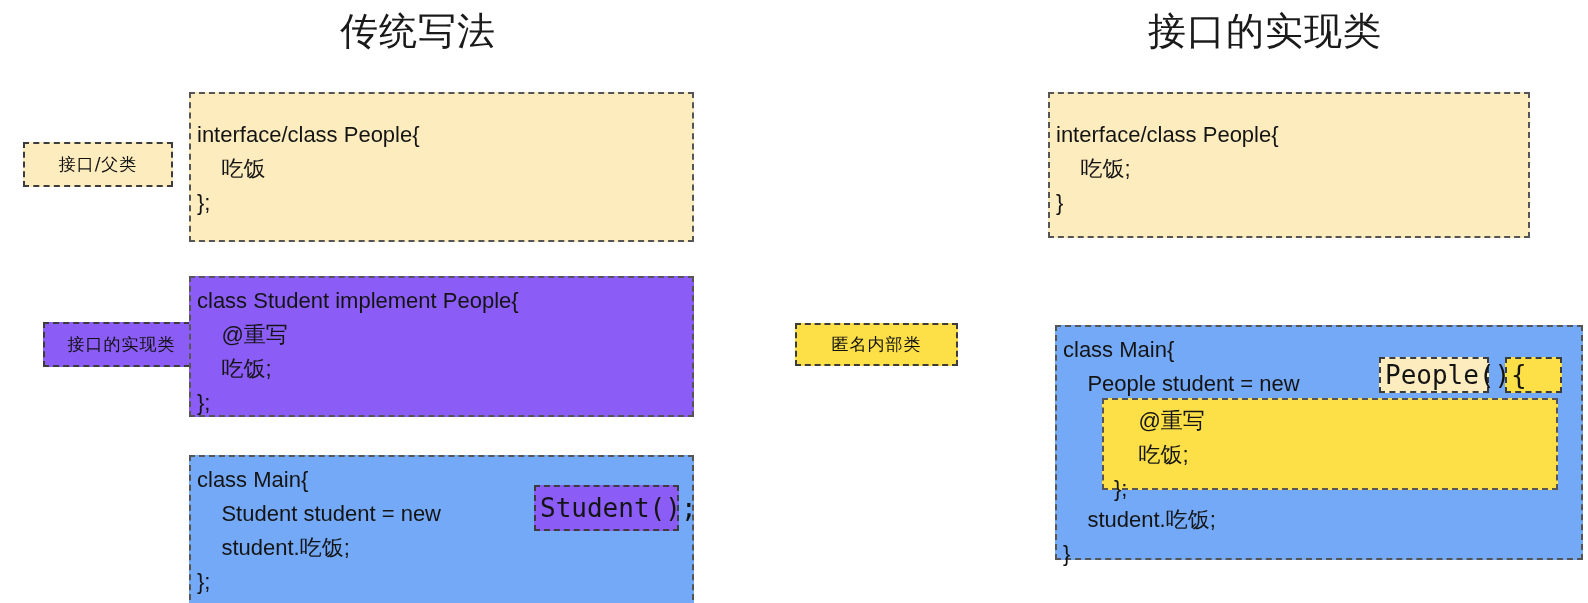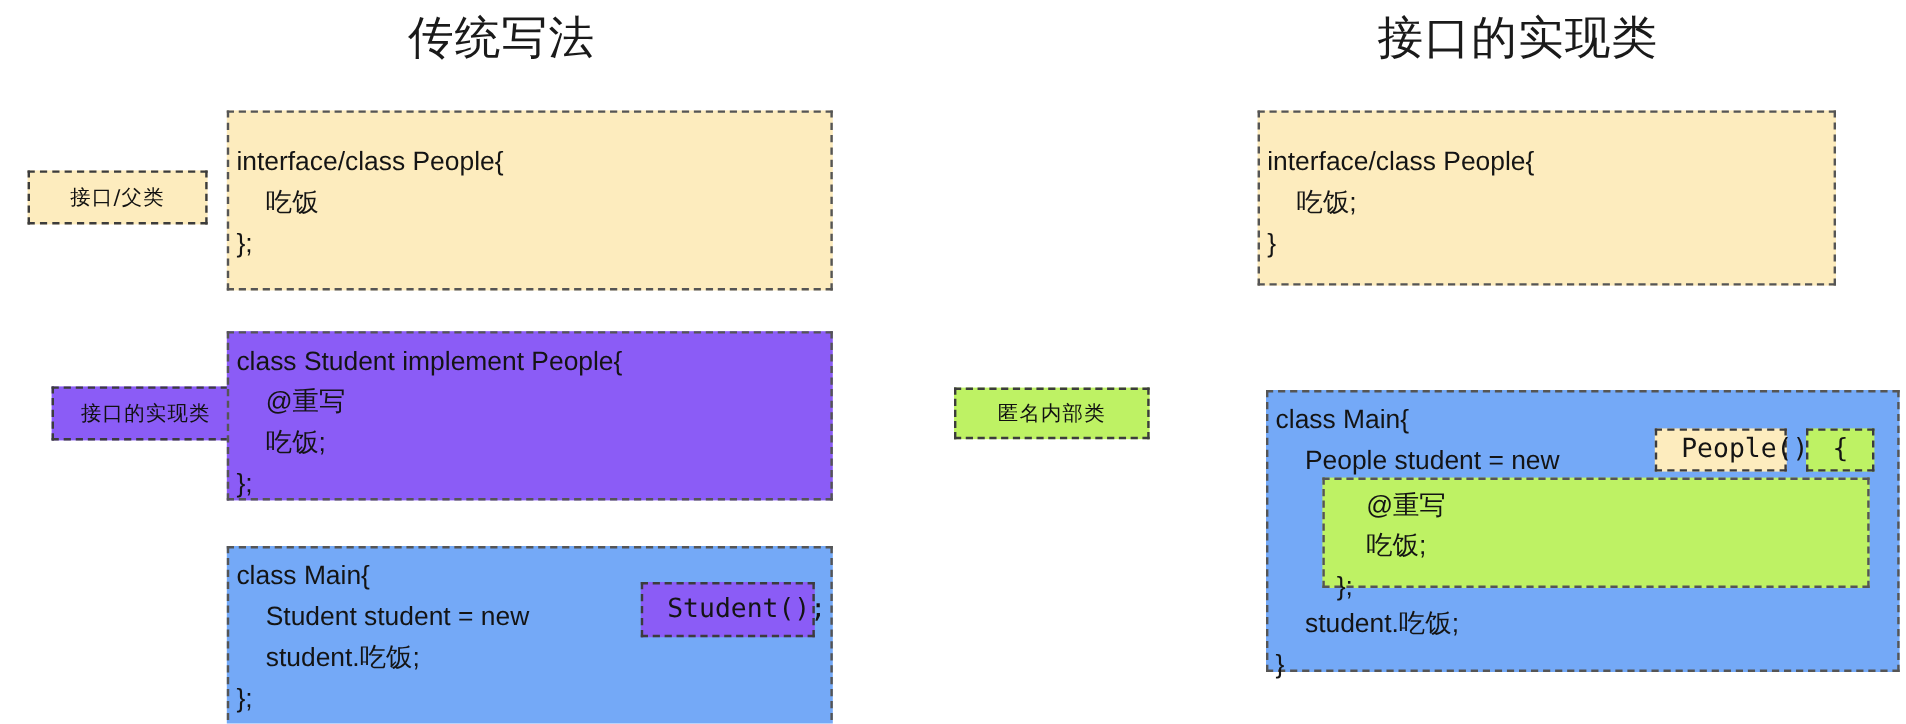--- a/index.html
+++ b/index.html
@@ -48,21 +48,21 @@
   }
   .box .code {
     position: absolute;
     left: 6px;
     white-space: pre;
   }
 
   .yellow  { background: #fdecbe; }
   .orange  { background: #8b5cf6; }
   .blue    { background: #74a9f7; }
-  .purple  { background: #bef264; }
+  .purple  { background: #fde047; }
 
   
   .label {
     position: absolute;
     border: 2px dashed #3c3c3c;
     box-sizing: border-box;
     display: flex;
     align-items: center;
     justify-content: center;
     font-family: "DejaVu Sans", sans-serif;
@@ -70,27 +70,27 @@
     color: #111111;
     letter-spacing: 1px;
   }
 
   
   .chip {
     position: absolute;
     border: 2px dashed #3c3c3c;
     box-sizing: border-box;
     font-family: "DejaVu Sans Mono", monospace;
-    font-size: 22px;
+    font-size: 26px;
     line-height: 34px;
     color: #141414;
     white-space: pre;
     display: flex;
     align-items: center;
-    padding-left: 20px;
+    padding-left: 4px;
   }
 
   
   #box-people-left   { left: 189px;  top: 92px;  width: 505px; height: 150px; }
   #box-people-left .code { top: 24px; }
 
   #label-interface   { left: 6px;    top: 142px; width: 150px; height: 45px; margin-left: 17px; }
 
   #box-student       { left: 189px;  top: 276px; width: 505px; height: 141px; }
   #box-student .code { top: 6px; }

